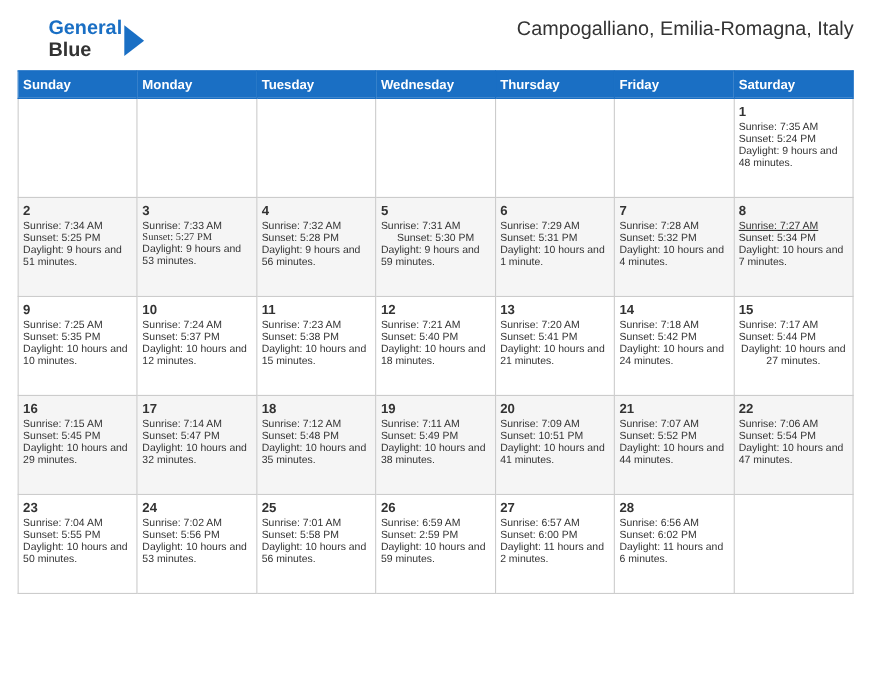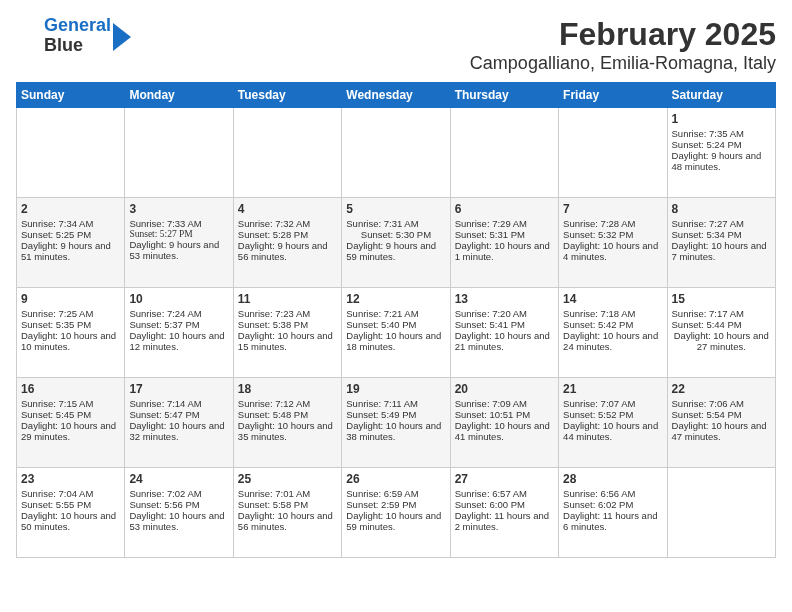--- a/index.html
+++ b/index.html
@@ -96,21 +96,20 @@
   <div class="logo">
     <div>
       <div class="logo-text">
         <span>General</span><br>
         <span style="color:#333;">Blue</span>
       </div>
     </div>
     <div class="logo-arrow"></div>
   </div>
   <div class="title-block">
-    <div class="cal-title">February 2025</div>
     <div class="cal-subtitle">Campogalliano, Emilia-Romagna, Italy</div>
   </div>
 </div>
 
 <table class="calendar">
   <thead>
     <tr>
       <th>Sunday</th>
       <th>Monday</th>
       <th>Tuesday</th>
@@ -167,21 +166,21 @@
           <span style="display: block;">Daylight: 10 hours and 1 minute.</span>
         </td>
         <td>
           <span class="day-number">7</span>
           <span style="display: block;">Sunrise: 7:28 AM</span>
           <span style="display: block;">Sunset: 5:32 PM</span>
           <span style="display: block;">Daylight: 10 hours and 4 minutes.</span>
         </td>
         <td>
           <span class="day-number">8</span>
-          <span style="display: block;">Sunrise: 7:27 AM</span>
+          <span style="display: block; text-decoration: underline;">Sunrise: 7:27 AM</span>
           <span style="display: block;">Sunset: 5:34 PM</span>
           <span style="display: block;">Daylight: 10 hours and 7 minutes.</span>
         </td>
       </tr>
       <tr class="row-white">
         <td>
           <span class="day-number">9</span>
           <span style="display: block;">Sunrise: 7:25 AM</span>
           <span style="display: block;">Sunset: 5:35 PM</span>
           <span style="display: block;">Daylight: 10 hours and 10 minutes.</span>

